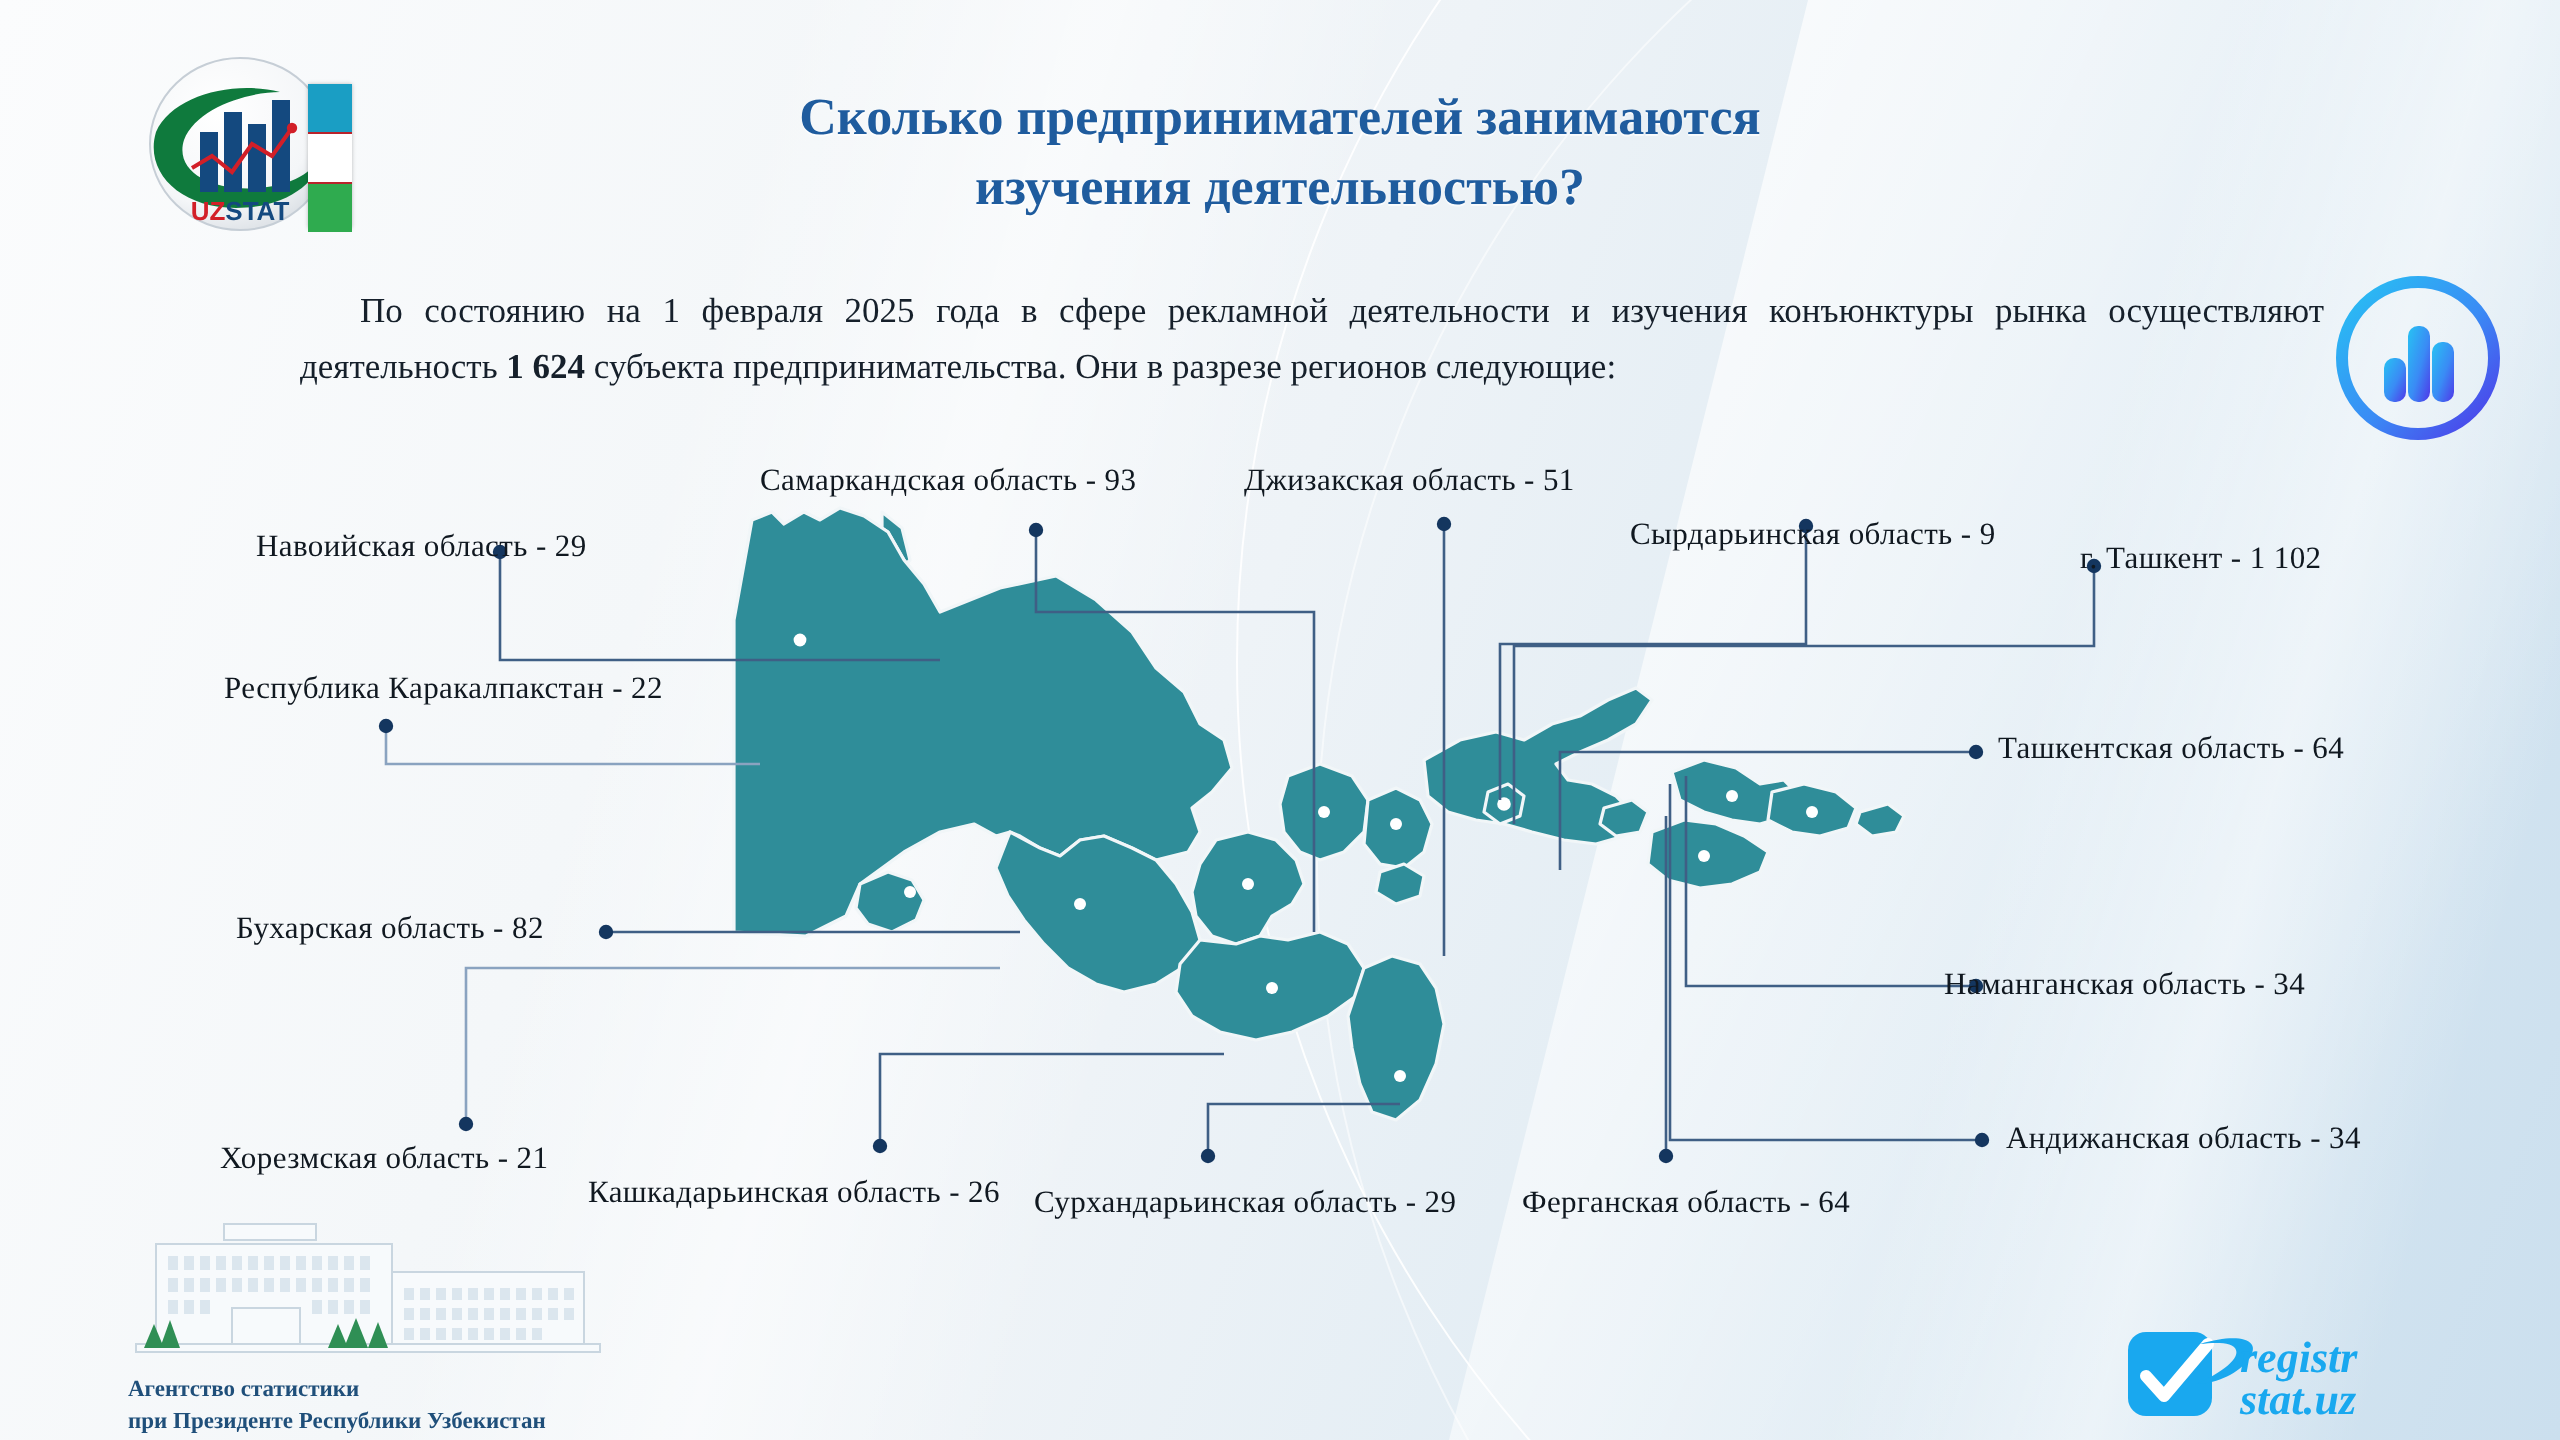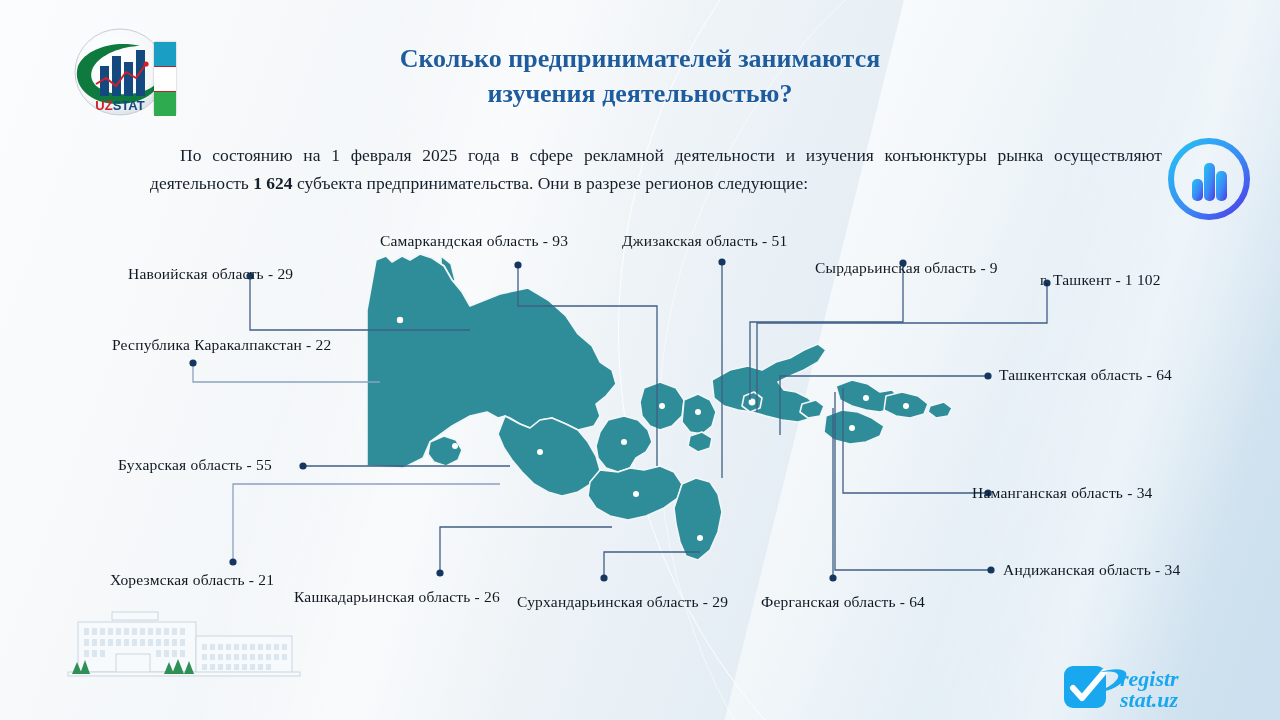--- a/index.html
+++ b/index.html
@@ -240,21 +240,21 @@
       <circle cx="991" cy="570" r="3.6"></circle>
         <circle cx="440" cy="573" r="3.6"></circle>
       <circle cx="604" cy="578" r="3.6"></circle>
         <circle cx="833" cy="578" r="3.6"></circle>
     </g>
   </svg>
 
   <div id="labels">
       <div class="lbl" style="left: 112px; top: 265px; margin-left: 16px;">Навоийская область - 29</div>
       <div class="lbl" style="left: 84px; top: 336px; margin-left: 28px;">Республика Каракалпакстан - 22</div>
-      <div class="lbl" style="left: 118px; top: 456px;">Бухарская область - 55</div>
+      <div class="lbl" style="left: 118px; top: 456px;">Бухарская область - 82</div>
       <div class="lbl" style="left: 110px; top: 571px;">Хорезмская область - 21</div>
       <div class="lbl" style="left: 380px; top: 232px;">Самаркандская область - 93</div>
       <div class="lbl" style="left: 294px; top: 588px;">Кашкадарьинская область - 26</div>
       <div class="lbl" style="left: 517px; top: 593px;">Сурхандарьинская область - 29</div>
       <div class="lbl" style="left: 622px; top: 232px;">Джизакская область - 51</div>
       <div class="lbl" style="left: 761px; top: 593px;">Ферганская область - 64</div>
       <div class="lbl" style="left: 815px; top: 232px; margin-top: 27px;">Сырдарьинская область - 9</div>
       <div class="lbl" style="left: 1014px; top: 271px; margin-left: 26px;">г. Ташкент - 1 102</div>
       <div class="lbl" style="left: 999px; top: 366px;">Ташкентская область - 64</div>
       <div class="lbl" style="left: 972px; top: 484px; font-family: Liberation Serif, serif;">Наманганская область - 34</div>
@@ -345,20 +345,24 @@
         </g>
       </g>
       <g fill="#2f8f55">
         <path d="M12 66 l5-12 5 12 z"></path>
           <path d="M20 66 l5-14 5 14 z"></path>
         <path d="M104 66 l5-12 5 12 z"></path>
           <path d="M112 66 l6-15 6 15 z"></path>
         <path d="M124 66 l5-13 5 13 z"></path>
       </g>
     </svg>
+    <div class="cap">
+      <div>Агентство  статистики</div>
+      <div>при Президенте  Республики  Узбекистан</div>
+    </div>
   </div>
 
   <div id="registr">
     <svg viewBox="0 0 200 52" width="200" height="52">
       <rect x="2" y="6" width="42" height="42" rx="9" fill="#19a8ef"></rect>
       <path d="M11 28 l9 10 l22 -26" fill="none" stroke="#ffffff" stroke-width="6" stroke-linecap="round" stroke-linejoin="round"></path>
       <path d="M38 12 C58 6 70 10 62 20 C56 28 44 32 36 32 C46 28 58 20 56 15 C55 11 46 11 38 12 Z" fill="#19a8ef"></path>
       <text x="58" y="26" font-family="Liberation Serif, serif" font-size="22" font-style="italic" font-weight="bold" fill="#19a8ef">registr</text>
       <text x="58" y="47" font-family="Liberation Serif, serif" font-size="22" font-style="italic" font-weight="bold" fill="#19a8ef">stat.uz</text>
     </svg>

